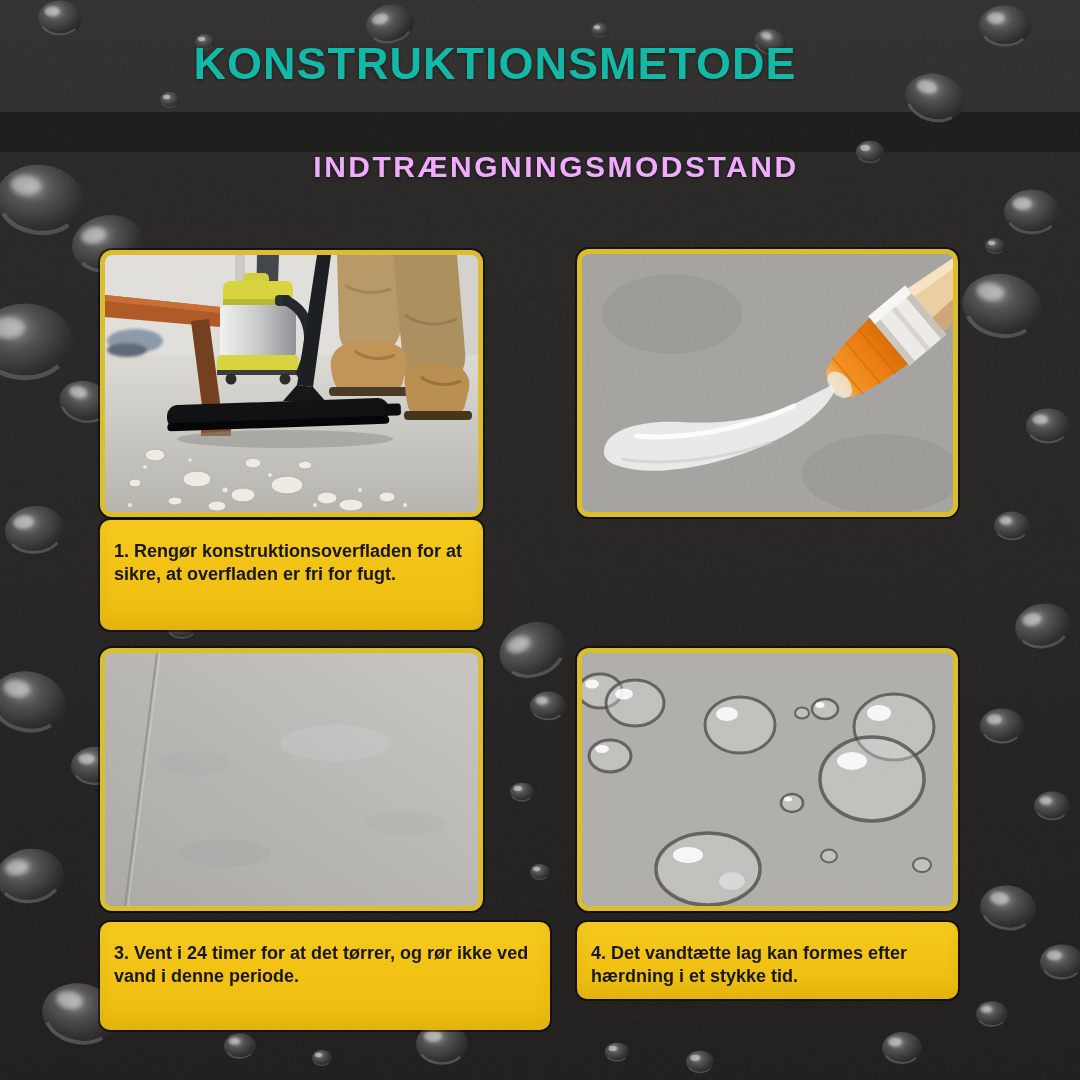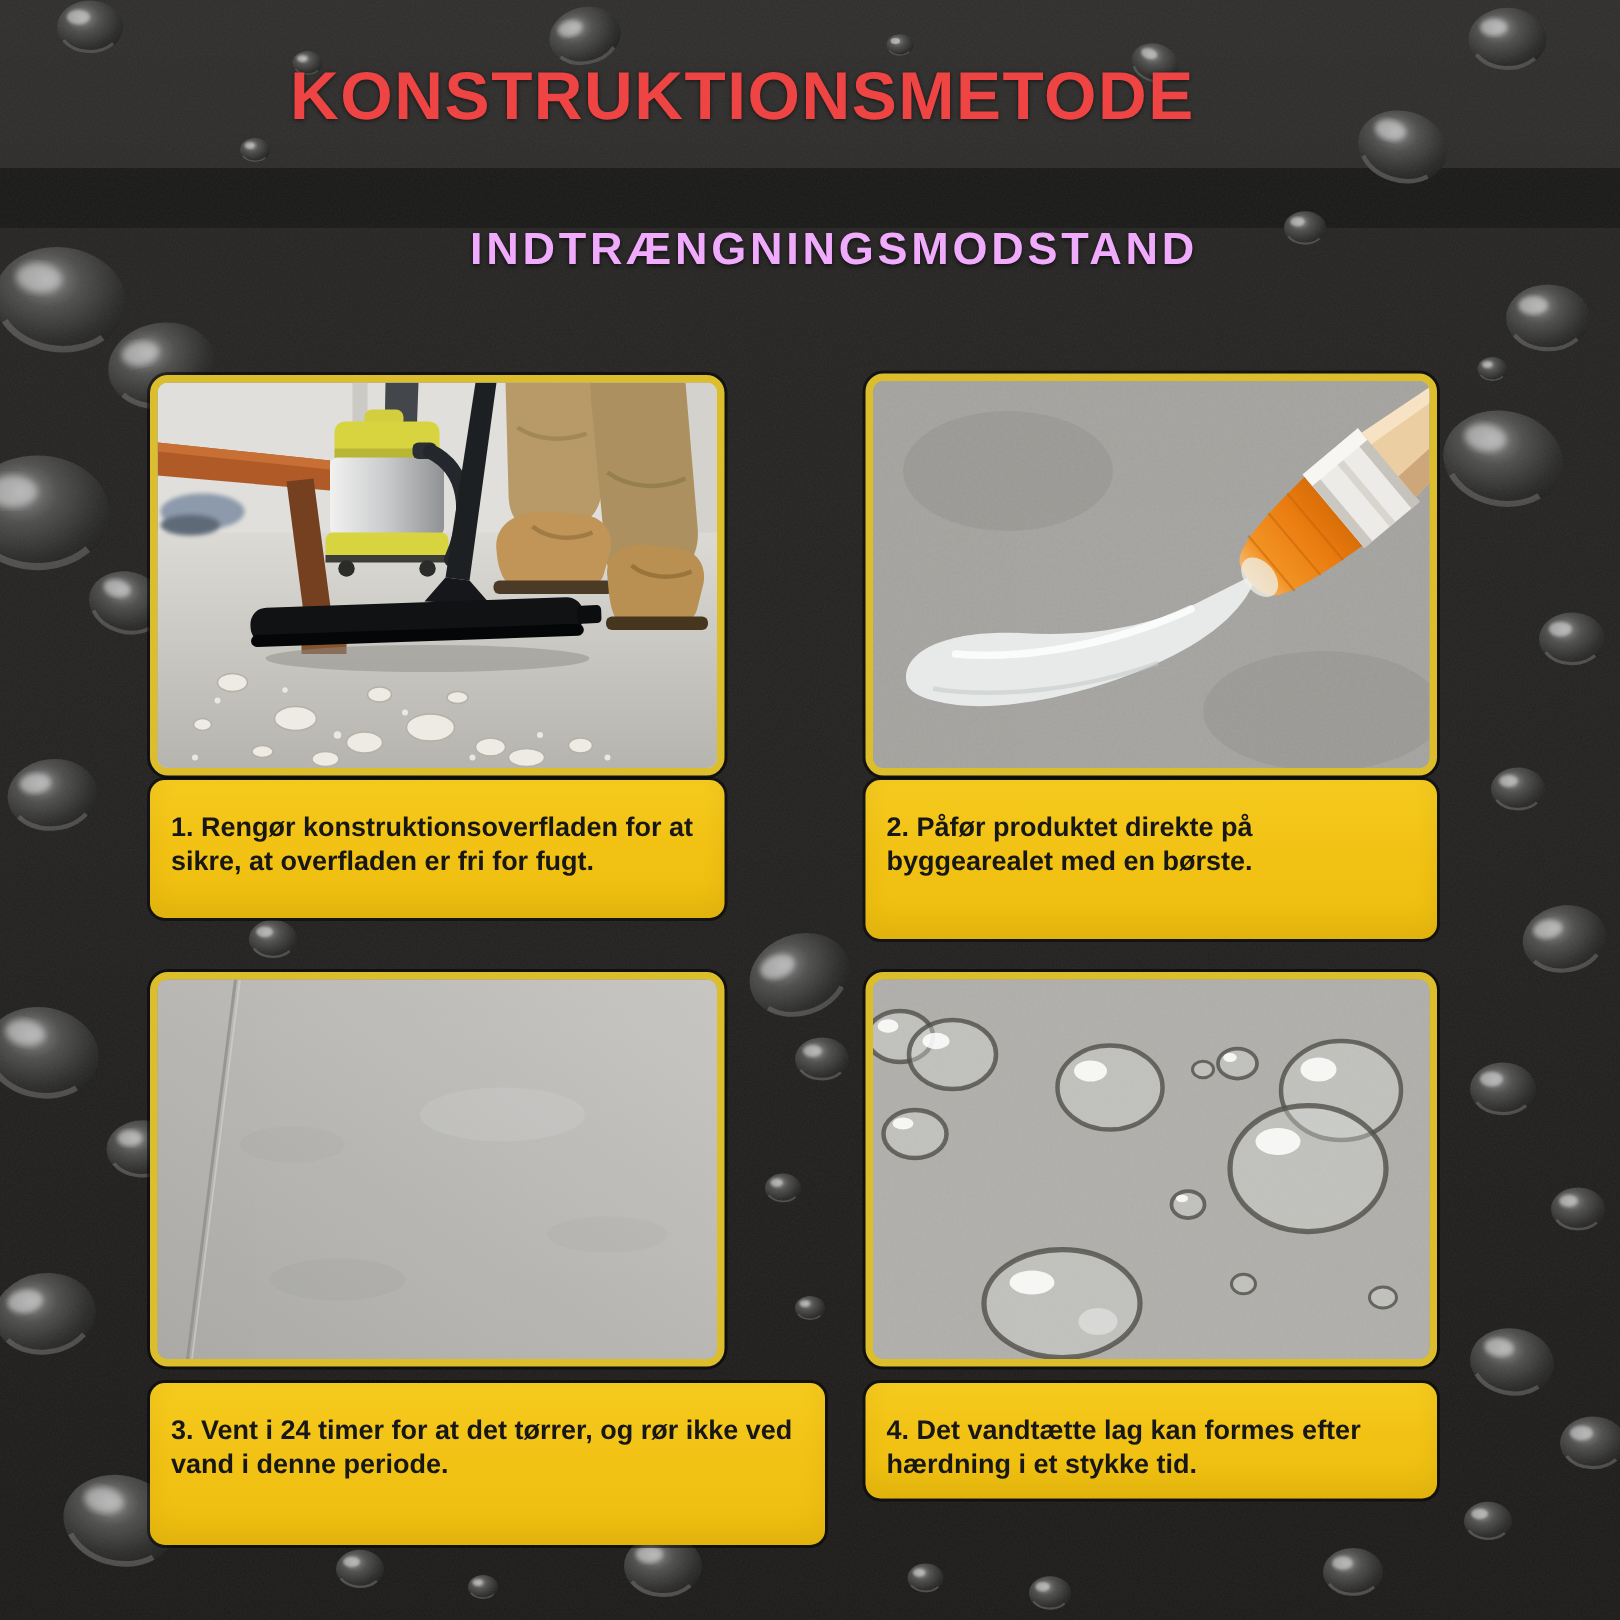--- a/index.html
+++ b/index.html
@@ -3,21 +3,21 @@
 <meta charset="utf-8">
 <style>
   html,body{margin:0;padding:0;background:#111;}
   .canvas{
     position:relative;width:1080px;height:1080px;margin:0 auto;overflow:hidden;
     background:#232221;font-family:"Liberation Sans",sans-serif;
   }
   .bg-svg{position:absolute;left:0;top:0;width:1080px;height:1080px;display:block;}
   .page-title{
     position:absolute;top:38px;left:0;width:990px;text-align:center;
-    color:#ef4444;font-size:45px;font-weight:800;letter-spacing:1px;margin:0;
+    color:#14b8a6;font-size:45px;font-weight:800;letter-spacing:1px;margin:0;
     text-shadow:0 1px 3px rgba(0,0,0,.6);
   }
   .page-subtitle{
     position:absolute;top:134px;left:0;width:1080px;text-align:center;
     color:#f0abfc;font-size:30px;font-weight:800;letter-spacing:2.5px;margin:16px;
     text-shadow:0 1px 3px rgba(0,0,0,.6);
   }
   .photo{
     position:absolute;box-sizing:border-box;
     border:5px solid #dcbe2d;border-radius:12px;overflow:hidden;background:#b5b4b0;
@@ -25,21 +25,21 @@
   }
   .photo svg{display:block;width:100%;height:100%;}
   .caption{
     position:absolute;box-sizing:border-box;border-radius:10px;
     background:linear-gradient(180deg,#f5ca1e 0%,#f1c113 55%,#edbd0e 100%);
     box-shadow:0 0 0 2px rgba(0,0,0,.5), inset 0 -10px 18px rgba(0,0,0,.06);
     padding:20px 14px 0 14px;
   }
   .caption p{margin:0;font-size:18px;font-weight:bold;line-height:1.3;color:#171717;}
   .photo-1{left:100px;top:250px;width:383px;height:267px;}
-  .caption-1{left:100px;top:520px;width:383px;height:92px;}
+  .caption-1{left:100px;top:520px;width:383px;height:110px;}
   .photo-2{left:577px;top:249px;width:381px;height:268px;}
   .caption-2{left:577px;top:520px;width:381px;height:106px;}
   .photo-3{left:100px;top:648px;width:383px;height:263px;}
   .caption-3{left:100px;top:922px;width:450px;height:108px;}
   .photo-4{left:577px;top:648px;width:381px;height:263px;}
   .caption-4{left:577px;top:922px;width:381px;height:77px;}
 </style>
 </head>
 <body>
 
@@ -302,23 +302,20 @@
         <ellipse cx="150" cy="228" rx="13" ry="9" fill="#e8e9e6" opacity="0.6"></ellipse>
         <ellipse cx="247" cy="203" rx="8" ry="6.5" fill="#dadcd9" fill-opacity="0.4" stroke="#504f4a" stroke-width="2" stroke-opacity="0.8"></ellipse>
         <ellipse cx="340" cy="212" rx="9" ry="7" fill="#dadcd9" fill-opacity="0.4" stroke="#504f4a" stroke-width="2" stroke-opacity="0.8"></ellipse>
       </g>
     </svg>
   </div>
 
   <div class="caption caption-1">
     <p>1. Rengør konstruktionsoverfladen for at sikre, at overfladen er fri for fugt.</p>
   </div>
-  <div class="caption caption-2">
-    <p>2. Påfør produktet direkte på byggearealet med en børste.</p>
-  </div>
   <div class="caption caption-3">
     <p>3. Vent i 24 timer for at det tørrer, og rør ikke ved vand i denne periode.</p>
   </div>
   <div class="caption caption-4">
     <p>4. Det vandtætte lag kan formes efter hærdning i et stykke tid.</p>
   </div>
 
 </div>
 
 </body></html>

